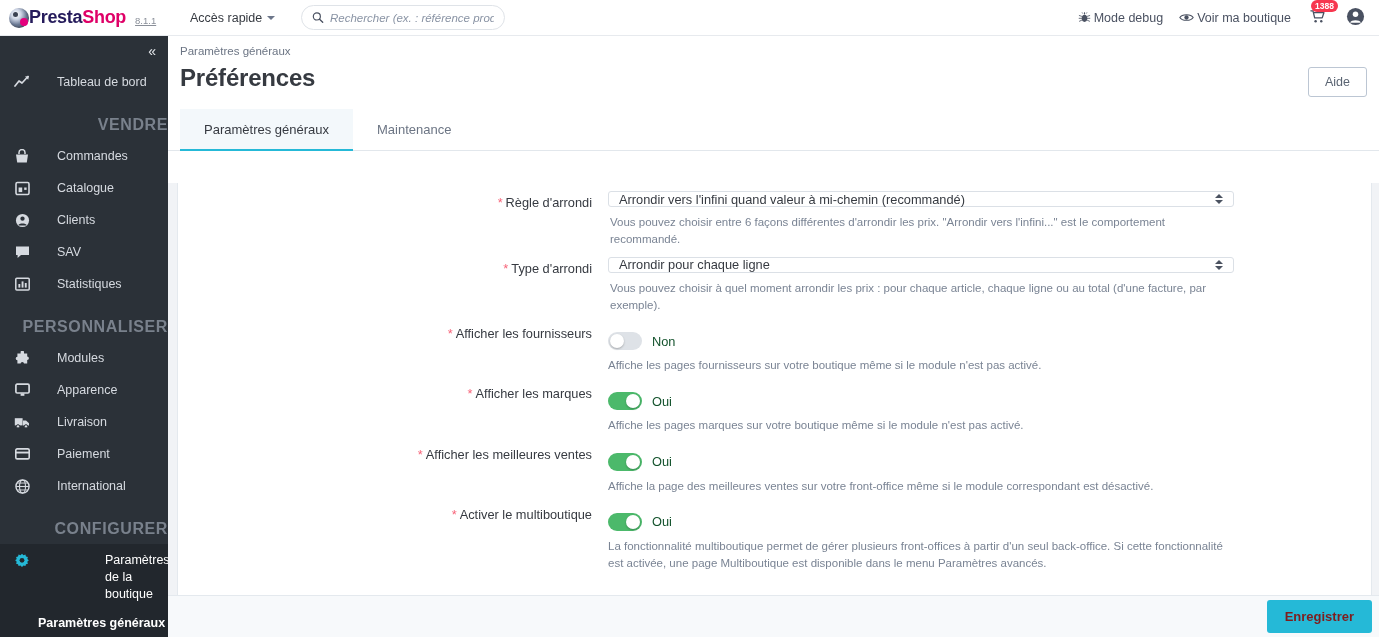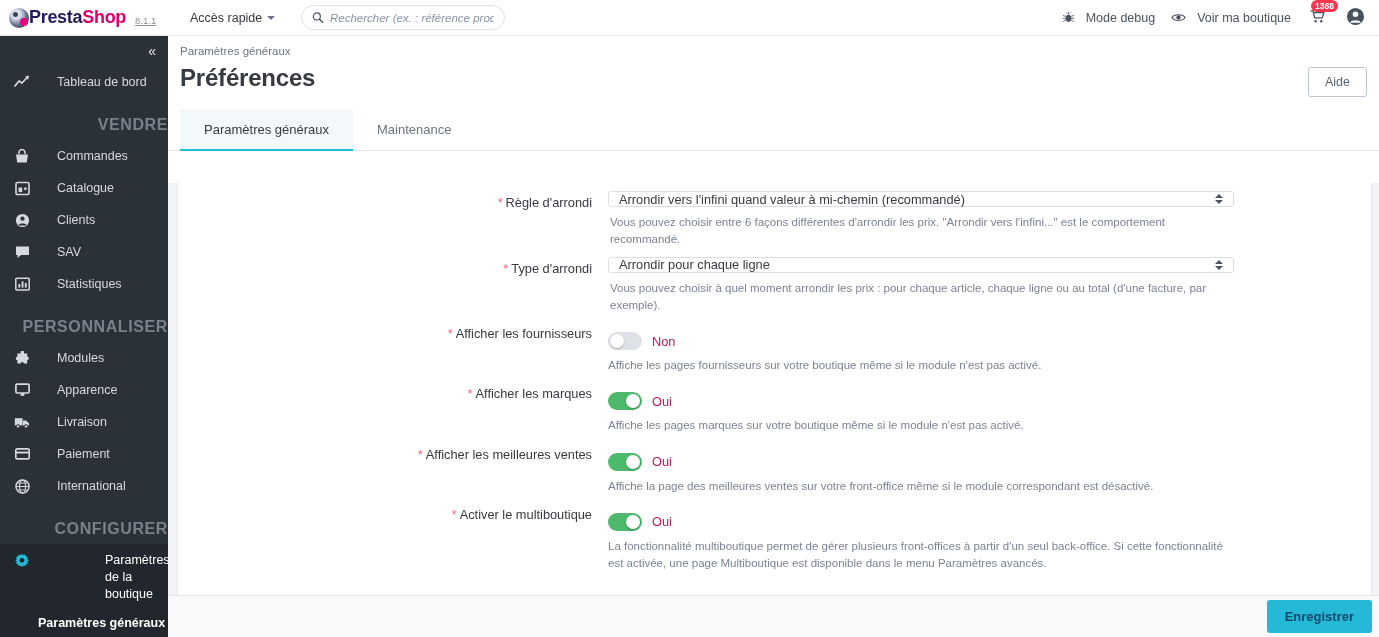--- a/index.html
+++ b/index.html
@@ -61,21 +61,21 @@
     border: none; outline: none; font-size: 11.5px; font-style: italic;
     color: #8993a4; width: 100%; font-family: "Liberation Sans", sans-serif;
     background: transparent;
   }
   .search-box input::placeholder { color: #8993a4; font-style: italic; }
 
   .header-right {
     margin-left: auto; display: flex; align-items: center;
     gap: 16px; padding-right: 12px; font-size: 12.5px; color: #4a5161;
   }
-  .hr-item { display: flex; align-items: center; gap: 11px; cursor: pointer; }
+  .hr-item { display: flex; align-items: center; gap: 3px; cursor: pointer; }
   .cart-wrap { position: relative; cursor: pointer; padding: 0 2px; }
   .cart-badge {
     position: absolute; top: -8px; left: 4px;
     background: #f7374f; color: #fff; font-size: 8.5px; font-weight: bold;
     border-radius: 8px; padding: 1px 4px; line-height: 1.2;
   }
 
   
   .sidebar {
     position: absolute; top: 36px; left: 0; width: 168px; bottom: 0;
@@ -156,32 +156,32 @@
     cursor: pointer; flex: none;
   }
   .switch.on { background: #4cb96b; }
   .switch.off { background: #dee2e7; }
   .switch .knob {
     position: absolute; top: 2px; width: 14px; height: 14px; border-radius: 50%;
     background: #fff; box-shadow: 0 1px 2px rgba(0,0,0,.25);
   }
   .switch.on .knob { left: 18px; }
   .switch.off .knob { left: 2px; }
-  .switch-label { font-size: 12.8px; color: #be185d; }
+  .switch-label { font-size: 12.8px; color: #14532d; }
   .toggle-help { padding-left: 0; }
 
   
   .footer {
     position: absolute; left: 168px; right: 0; bottom: 0; height: 42px;
     background: #f7f9fb; border-top: 1px solid #e4e9ee;
     display: flex; align-items: center; justify-content: flex-end;
     padding-right: 7px;
   }
   .save-btn {
-    background: #25b9d7; color: #0c4a6e; border: none; border-radius: 3px;
+    background: #25b9d7; color: #7f1d1d; border: none; border-radius: 3px;
     font-size: 13px; font-weight: bold; padding: 9px 18px; cursor: pointer;
     font-family: "Liberation Sans", sans-serif;
   }
 </style>
 </head>
 <body>
 
 <div class="app">
 
   <div class="header">

